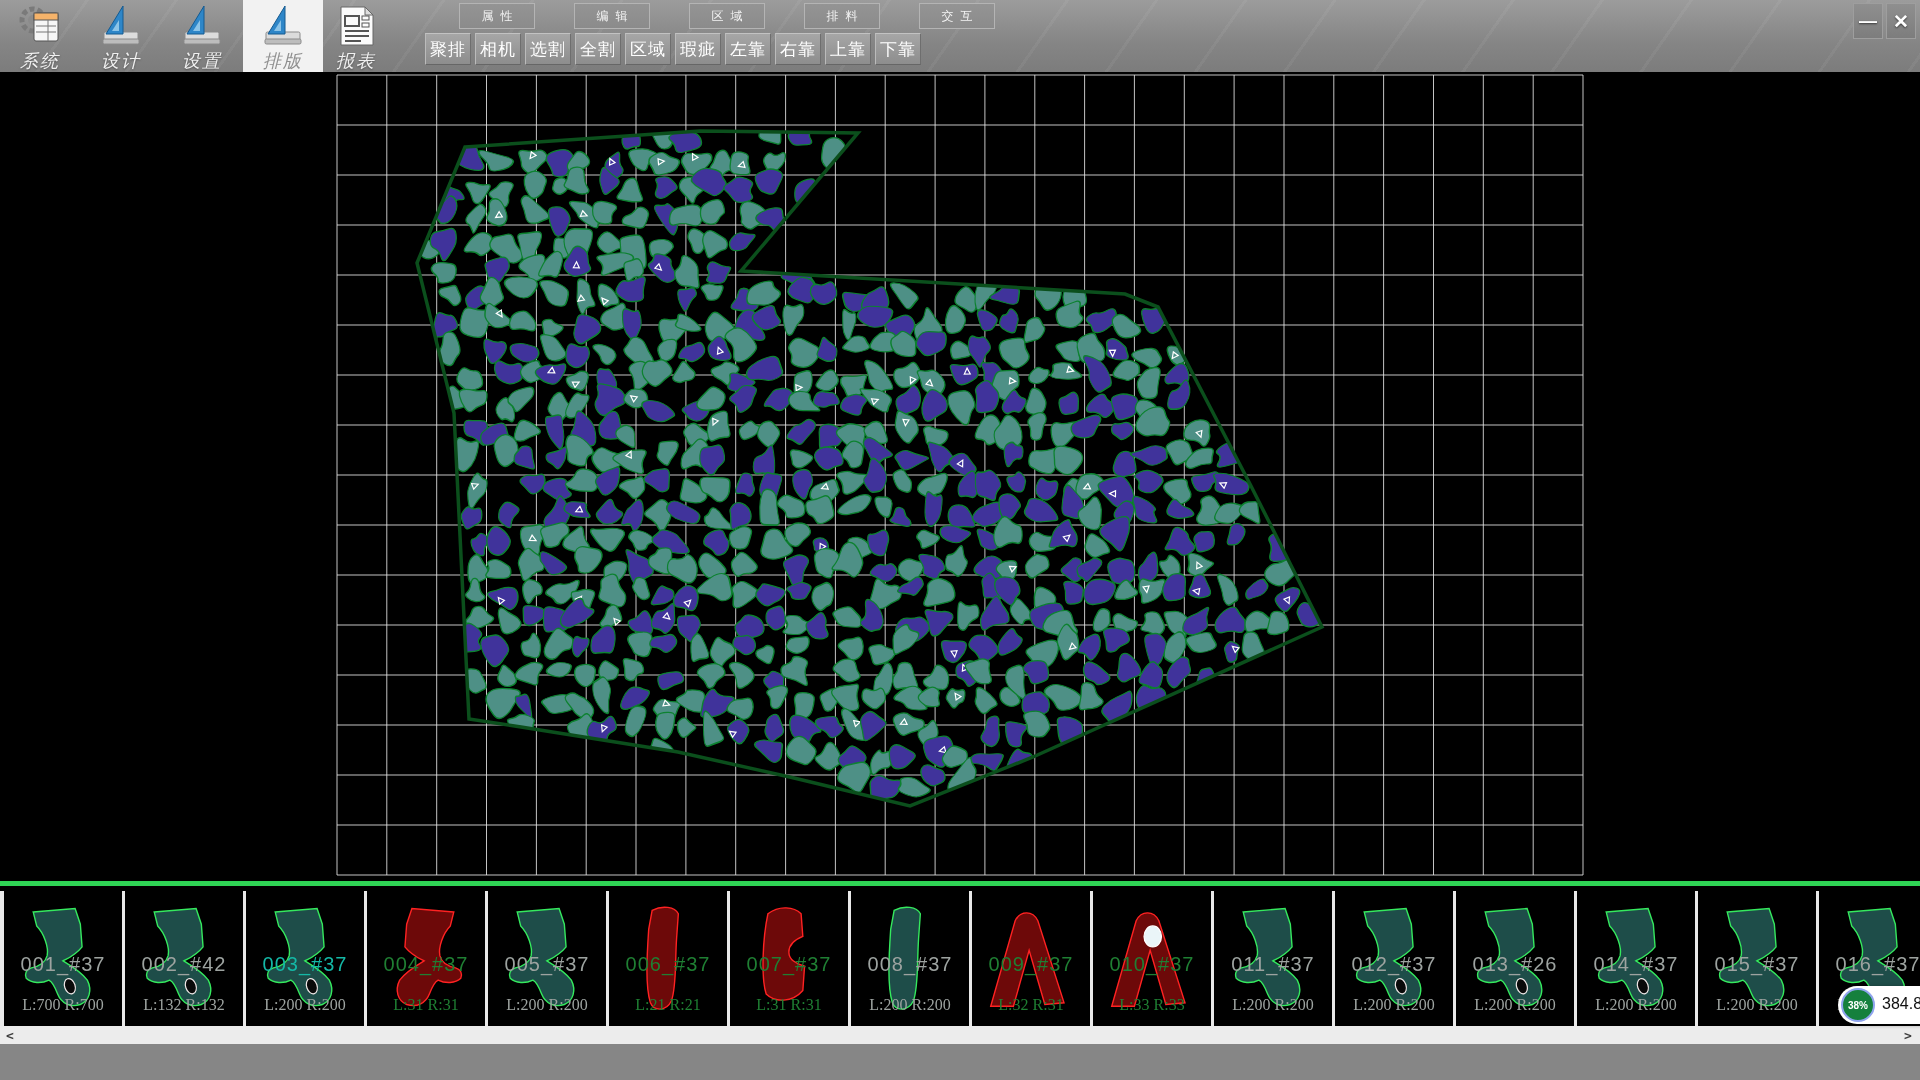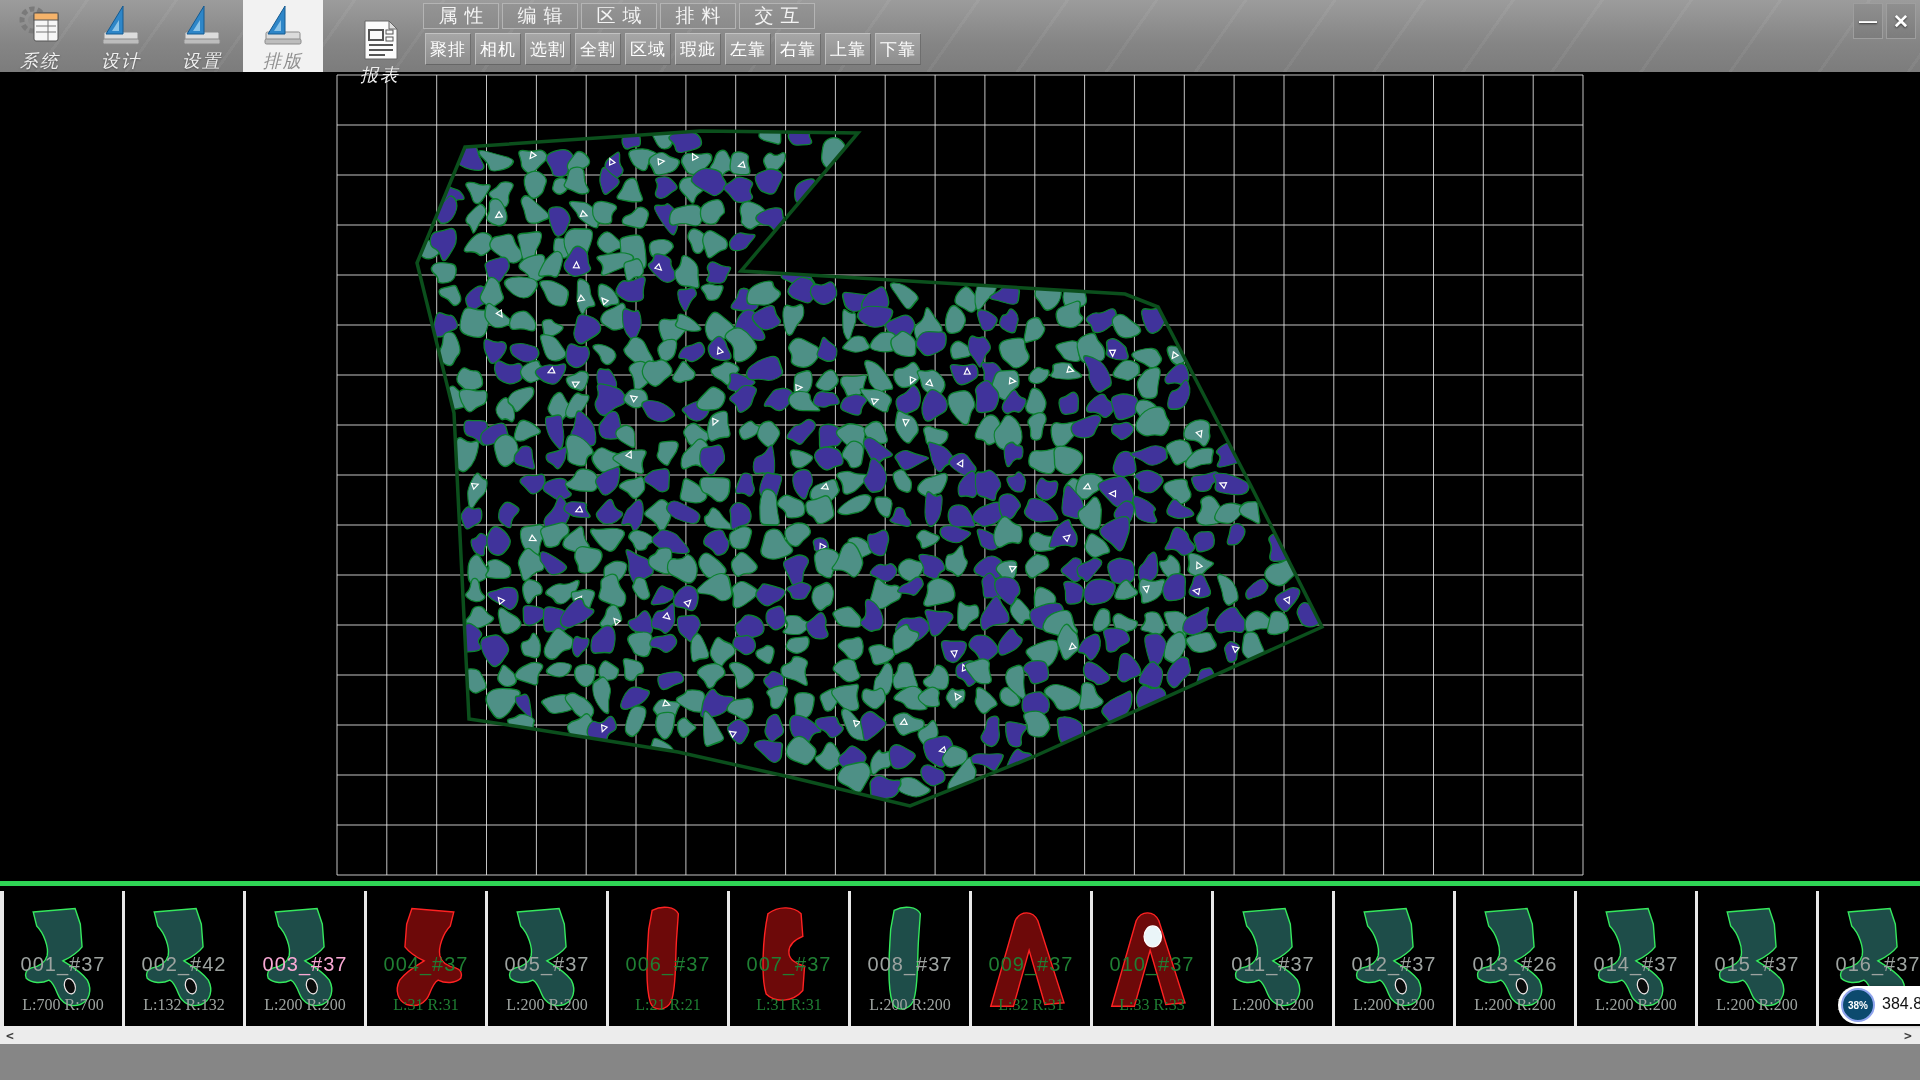--- a/index.html
+++ b/index.html
@@ -11,23 +11,23 @@
            background:linear-gradient(#9c9c9c,#858585 60%,#7c7c7c);border-bottom:1px solid #3a3a3a;}
   #toolbar::after{content:"";position:absolute;inset:0;pointer-events:none;
            background:repeating-linear-gradient(125deg,transparent 0 70px,rgba(255,255,255,.05) 70px 73px);}
   .bigbtn{position:absolute;top:0;width:80px;height:72px;text-align:center;cursor:pointer;z-index:2;}
   .bigbtn.active{background:#f2f2f2;}
   .bigbtn .bicon{display:block;margin:4px auto 0;width:46px;height:44px;}
   .bigbtn .blabel{display:block;margin-top:1px;font-size:18px;color:#f0f0f0;
                   text-shadow:0 1px 2px rgba(0,0,0,.35);letter-spacing:2px;font-style:italic;}
   .bigbtn.active .blabel{color:#8f8f8f;text-shadow:none;}
   #menu-tabs{position:absolute;left:423px;top:3px;height:26px;display:flex;gap:3px;z-index:2;}
-  .mtab{width:74px;height:24px;border:1px solid #b4b4b4;color:#f4f4f4;font-size:19px;
+  .mtab{width:74px;height:24px;border:1px solid #b4b4b4;color:#f4f4f4;font-size:12px;
         letter-spacing:7px;text-indent:7px;display:flex;align-items:center;justify-content:center;
-        background:linear-gradient(#949494,#8b8b8b);cursor:pointer;}
+        background:linear-gradient(#949494,#8b8b8b);cursor:pointer;margin-left:36px;}
   #tool-row{position:absolute;left:425px;top:33px;height:30px;display:flex;gap:4px;z-index:2;}
   .tbtn{width:44px;height:30px;display:flex;align-items:center;justify-content:center;
         color:#fff;font-size:17px;letter-spacing:1px;cursor:pointer;
         background:linear-gradient(#a6a6a6,#8d8d8d);
         border-top:1px solid #c2c2c2;border-left:1px solid #bbb;
         border-right:1px solid #6e6e6e;border-bottom:1px solid #666;}
   #wincontrols{position:absolute;right:4px;top:3px;display:flex;gap:3px;z-index:3;}
   .winbtn{width:28px;height:34px;display:flex;align-items:center;justify-content:center;
           color:#fff;font-weight:bold;cursor:pointer;border:1px solid #9e9e9e;
           background:linear-gradient(#8f8f8f,#7d7d7d);text-shadow:0 1px 2px rgba(0,0,0,.6);}
@@ -46,21 +46,21 @@
   .cell svg{position:absolute;left:10px;top:8px;}
   .cname{position:absolute;left:0;top:62px;width:100%;text-align:center;z-index:2;
          font-family:Liberation Sans, sans-serif;font-size:20px;letter-spacing:1px;}
   .clr{position:absolute;left:0;bottom:17px;width:100%;text-align:center;z-index:2;
        font-family:"Liberation Serif",serif;font-size:16px;}
 
   
   #pill{position:absolute;left:1838px;top:986px;width:100px;height:38px;background:#fff;
         border-radius:19px;z-index:6;box-shadow:0 1px 4px rgba(0,0,0,.4);}
   #pill .pcircle{position:absolute;left:3px;top:2px;width:34px;height:34px;border-radius:50%;
-        background:#0c4a6e;border:2px solid #8fa4ee;box-sizing:border-box;
+        background:#15803d;border:2px solid #8fa4ee;box-sizing:border-box;
         display:flex;align-items:center;justify-content:center;color:#fff;font-size:10px;font-weight:bold;}
   #pill .pmem{position:absolute;left:44px;top:9px;color:#111;font-size:16px;}
 
   
   #hscroll{position:absolute;left:0;top:1026px;width:1920px;height:18px;background:#ececec;}
   .sarrow{position:absolute;top:0;width:16px;height:18px;display:flex;align-items:center;
           justify-content:center;color:#3c3c3c;font-size:13px;font-weight:bold;cursor:pointer;font-family:"DejaVu Sans Mono",monospace;}
   #sarrow-left{left:2px;} #sarrow-right{right:4px;}
   #bottombar{position:absolute;left:0;top:1044px;width:1920px;height:36px;background:#868686;}
 </style>
@@ -103,21 +103,21 @@
         </div>
         <div class="bigbtn active" style="left: 243px;">
           <svg class="bicon" viewBox="0 0 46 44">
             <rect x="6" y="28" width="34" height="9" rx="1.5" fill="#dcdcdc" stroke="#8a8a8a"></rect>
             <rect x="5" y="35" width="36" height="5" rx="1.5" fill="#bdbdbd" stroke="#8a8a8a"></rect>
             <path d="M25,2 L25,30 L8,30 Z" fill="#2e86c8" stroke="#145a90"></path>
             <path d="M21,16 L21,27 L14,27 Z" fill="#8cc4e8"></path>
           </svg>
           <span class="blabel">排版</span>
         </div>
-        <div class="bigbtn" style="left: 340px; margin-top: 14px;">
+        <div class="bigbtn" style="left: 316px;">
           <svg class="bicon" viewBox="0 0 46 44">
             <path d="M8,3 L32,3 L40,11 L40,41 L8,41 Z" fill="#fbfbfb" stroke="#666"></path>
             <path d="M32,3 L32,11 L40,11 Z" fill="#ddd" stroke="#666"></path>
             <rect x="12" y="12" width="14" height="10" fill="none" stroke="#555" stroke-width="2"></rect>
             <rect x="29" y="12" width="7" height="4" fill="none" stroke="#555"></rect>
             <rect x="29" y="19" width="7" height="4" fill="none" stroke="#555"></rect>
             <line x1="12" y1="27" x2="36" y2="27" stroke="#555" stroke-width="2"></line>
             <line x1="12" y1="32" x2="36" y2="32" stroke="#555" stroke-width="2"></line>
             <line x1="12" y1="37" x2="28" y2="37" stroke="#555" stroke-width="2"></line>
           </svg>
@@ -814,21 +814,21 @@
             <ellipse cx="64" cy="95" rx="6" ry="9" transform="rotate(-18 64 95)" fill="#0a0a0a" stroke="#efe7e7" stroke-width="1.4"></ellipse>
           </svg>
           <div class="cname" style="color:#9da3a0">002_#42</div>
           <div class="clr" style="color:#9da3a0">L:132 R:132</div>
         </div>
         <div class="cell">
           <svg width="96" height="122" viewBox="0 0 110 130">
             <path d="M22,10 L70,6 L76,24 L78,50 C70,60 62,63 56,66 C66,72 78,80 84,88 C90,100 86,112 76,116 C64,120 54,114 50,104 C47,96 44,90 40,88 C32,92 20,92 14,86 C12,80 14,76 20,74 C30,72 36,68 38,60 C40,50 34,34 26,26 Z" fill="#1e4d49" stroke="#35e95e" stroke-width="1.6"></path>
             <ellipse cx="64" cy="95" rx="6" ry="9" transform="rotate(-18 64 95)" fill="#0a0a0a" stroke="#efe7e7" stroke-width="1.4"></ellipse>
           </svg>
-          <div class="cname" style="color:#f9a8d4">003_#37</div>
+          <div class="cname" style="color:#14b8a6">003_#37</div>
           <div class="clr" style="color:#9da3a0">L:200 R:200</div>
         </div>
         <div class="cell">
           <svg width="96" height="122" viewBox="0 0 110 130">
             <g transform="translate(110,0) scale(-1,1)">
               <path d="M22,10 L70,6 L76,24 L78,50 C70,60 62,63 56,66 C66,72 78,80 84,88 C90,100 86,112 76,116 C64,120 54,114 50,104 C47,96 44,90 40,88 C32,92 20,92 14,86 C12,80 14,76 20,74 C30,72 36,68 38,60 C40,50 34,34 26,26 Z" fill="#6d0909" stroke="#ff2222" stroke-width="1.6"></path>
             </g>
           </svg>
           <div class="cname" style="color:#1f7f33">004_#37</div>
           <div class="clr" style="color:#1f7f33">L:31 R:31</div>

